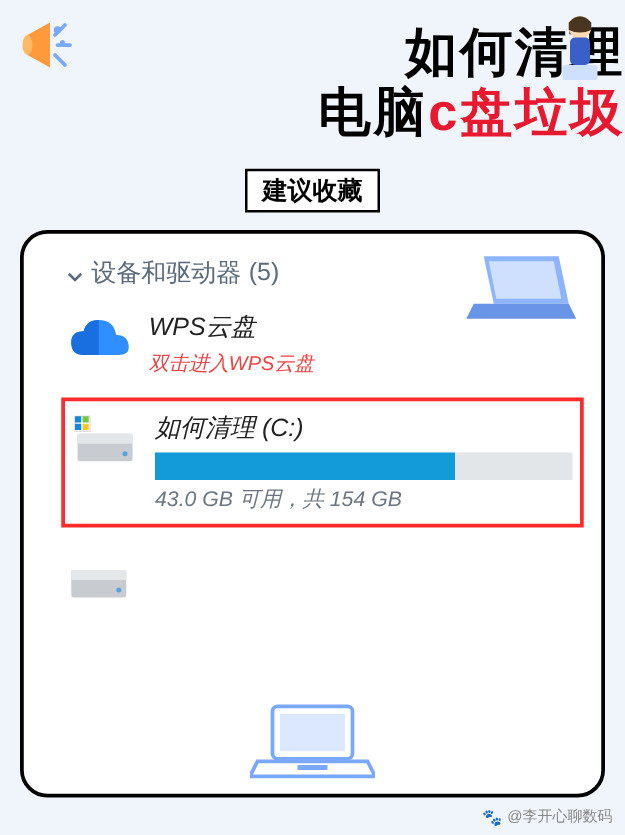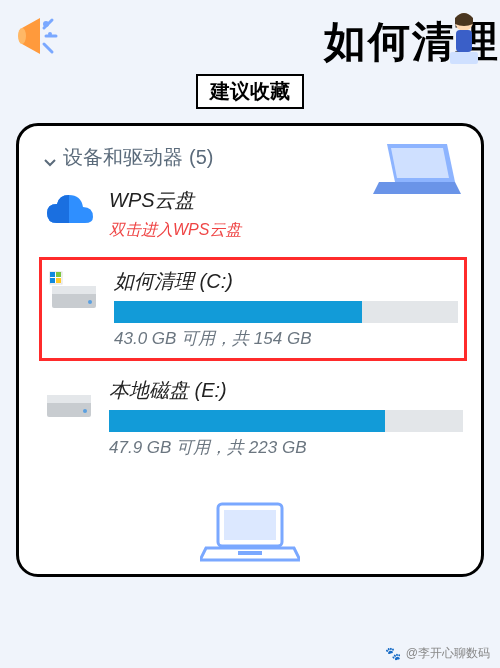--- a/index.html
+++ b/index.html
@@ -30,35 +30,35 @@
       padding-top: 18px;
     }
     .title-line {
       font-size: 42px;
       font-weight: 900;
       letter-spacing: 2px;
       line-height: 1.15;
       text-align: right;
     }
     .title-red { color: #e8182e; }
-    .badge-wrap { text-align: center; margin-top: 8px; }
+    .badge-wrap { text-align: center; margin-top: 20px; }
     .badge {
       display: inline-block;
       border: 2px solid #000;
       padding: 2px 12px;
       font-size: 20px;
       font-weight: 700;
       background: #fff;
     }
     .card {
       margin: 14px 16px 0 16px;
       border: 3px solid #000;
       border-radius: 22px;
       background: #fff;
-      padding: 18px 10px 10px 16px;
+      padding: 18px 10px 10px 26px;
       position: relative;
       height: 454px;
     }
     .section-header {
       display: flex;
       align-items: center;
       gap: 6px;
       color: #5b6b7b;
       font-size: 20px;
       padding-left: 8px;
@@ -142,20 +142,23 @@
   <svg viewBox="0 0 48 58">
     <circle cx="24" cy="14" r="9" fill="#ffd9b3"></circle>
     <path d="M15 10 Q24 0 33 10 L33 16 Q24 20 15 16 Z" fill="#4a3620"></path>
     <rect x="16" y="22" width="16" height="22" rx="4" fill="#3a5fc8"></rect>
     <rect x="10" y="44" width="28" height="12" rx="2" fill="#cfe0ff"></rect>
   </svg>
 </div>
 
 <div class="title-block">
   <div class="title-line">如何清理</div>
+  <div class="title-line">
+    <span>电脑</span><span class="title-red">c盘垃圾</span>
+  </div>
 </div>
 
 <div class="badge-wrap">
   <span class="badge">建议收藏</span>
 </div>
 
 <div class="card">
 
   <div class="laptop-deco">
     <svg viewBox="0 0 94 66">
@@ -211,27 +214,20 @@
   </div>
 
   <div class="drive-row">
     <div class="drive-icon">
       <svg viewBox="0 0 52 46">
         <rect x="4" y="16" width="44" height="22" rx="2" fill="#c8ccd0"></rect>
         <rect x="4" y="16" width="44" height="8" fill="#e4e7ea"></rect>
         <circle cx="42" cy="32" r="2" fill="#5aa0e0"></circle>
       </svg>
     </div>
-    <div class="drive-info">
-      <div class="drive-name">本地磁盘 (E:)</div>
-      <div class="bar">
-        <div class="bar-fill" style="width:78%"></div>
-      </div>
-      <div class="drive-stats">47.9 GB 可用，共 223 GB</div>
-    </div>
   </div>
 
   <div class="bottom-laptop">
     <svg viewBox="0 0 100 68">
       <rect x="18" y="4" width="64" height="42" rx="4" fill="none" stroke="#7aa8ff" stroke-width="3"></rect>
       <rect x="24" y="10" width="52" height="30" fill="#dce8ff"></rect>
       <path d="M6 48 L94 48 L100 60 L0 60 Z" fill="none" stroke="#7aa8ff" stroke-width="3"></path>
       <rect x="38" y="51" width="24" height="4" fill="#7aa8ff"></rect>
     </svg>
   </div>

